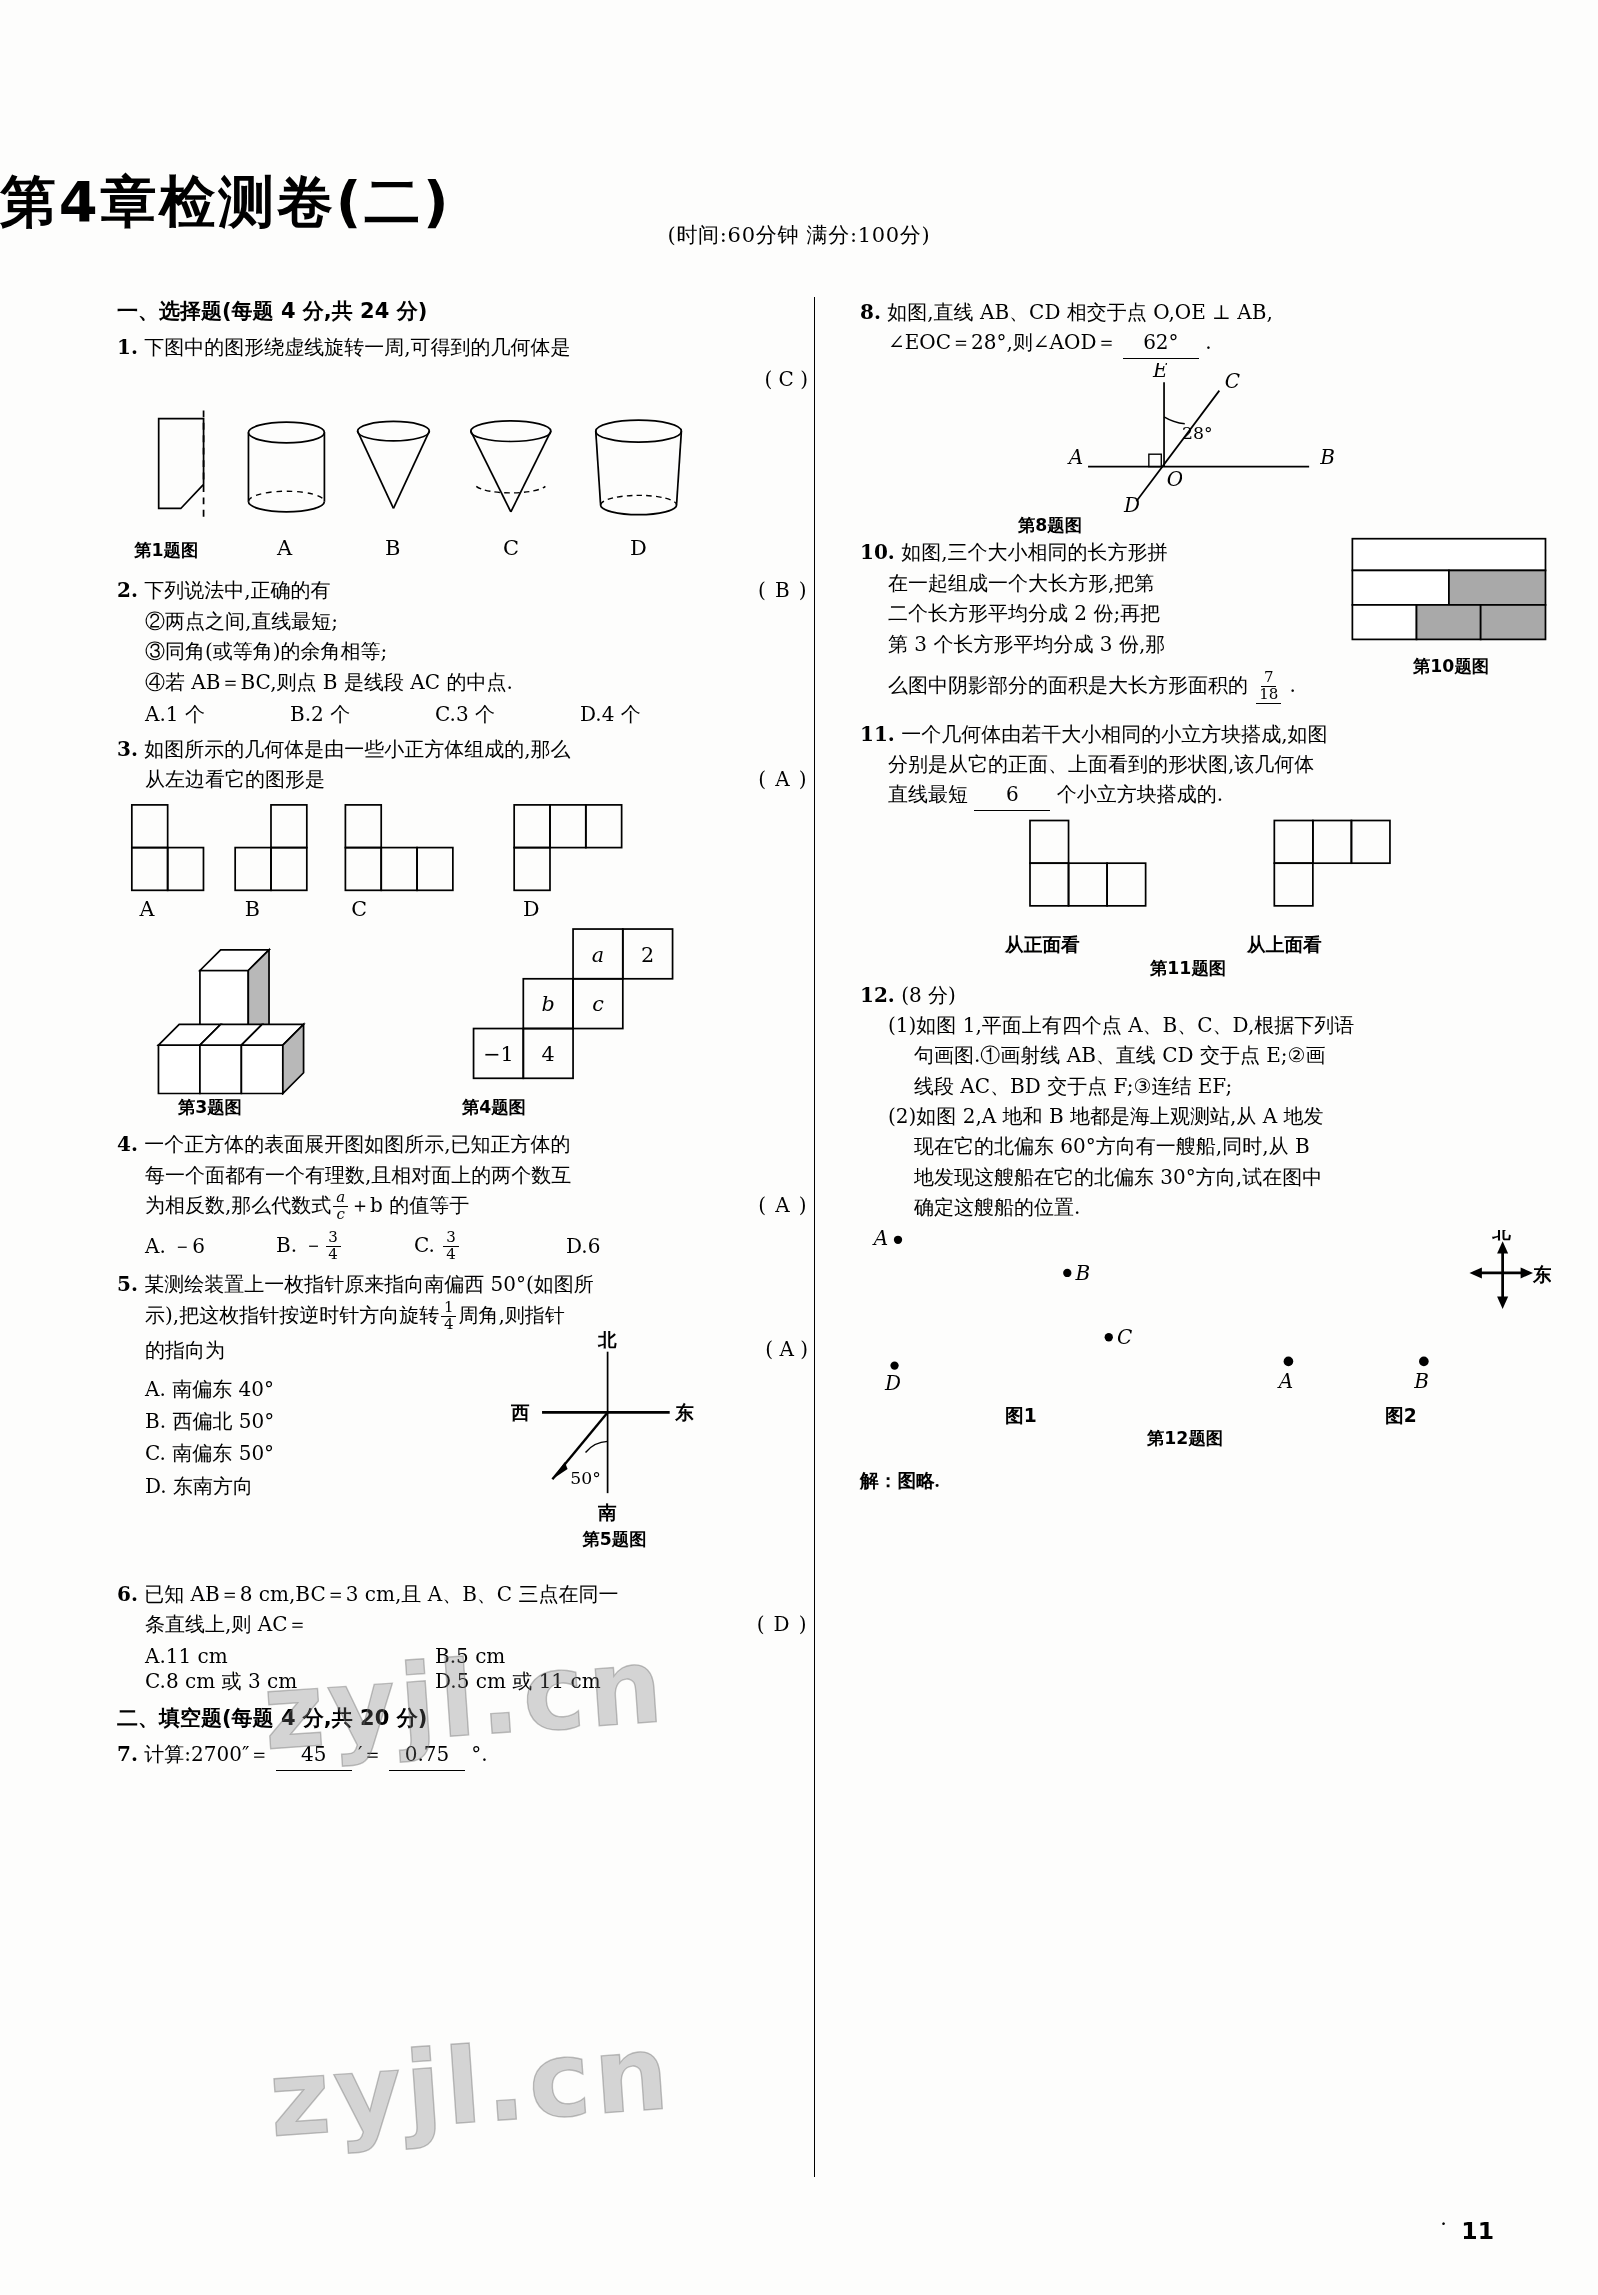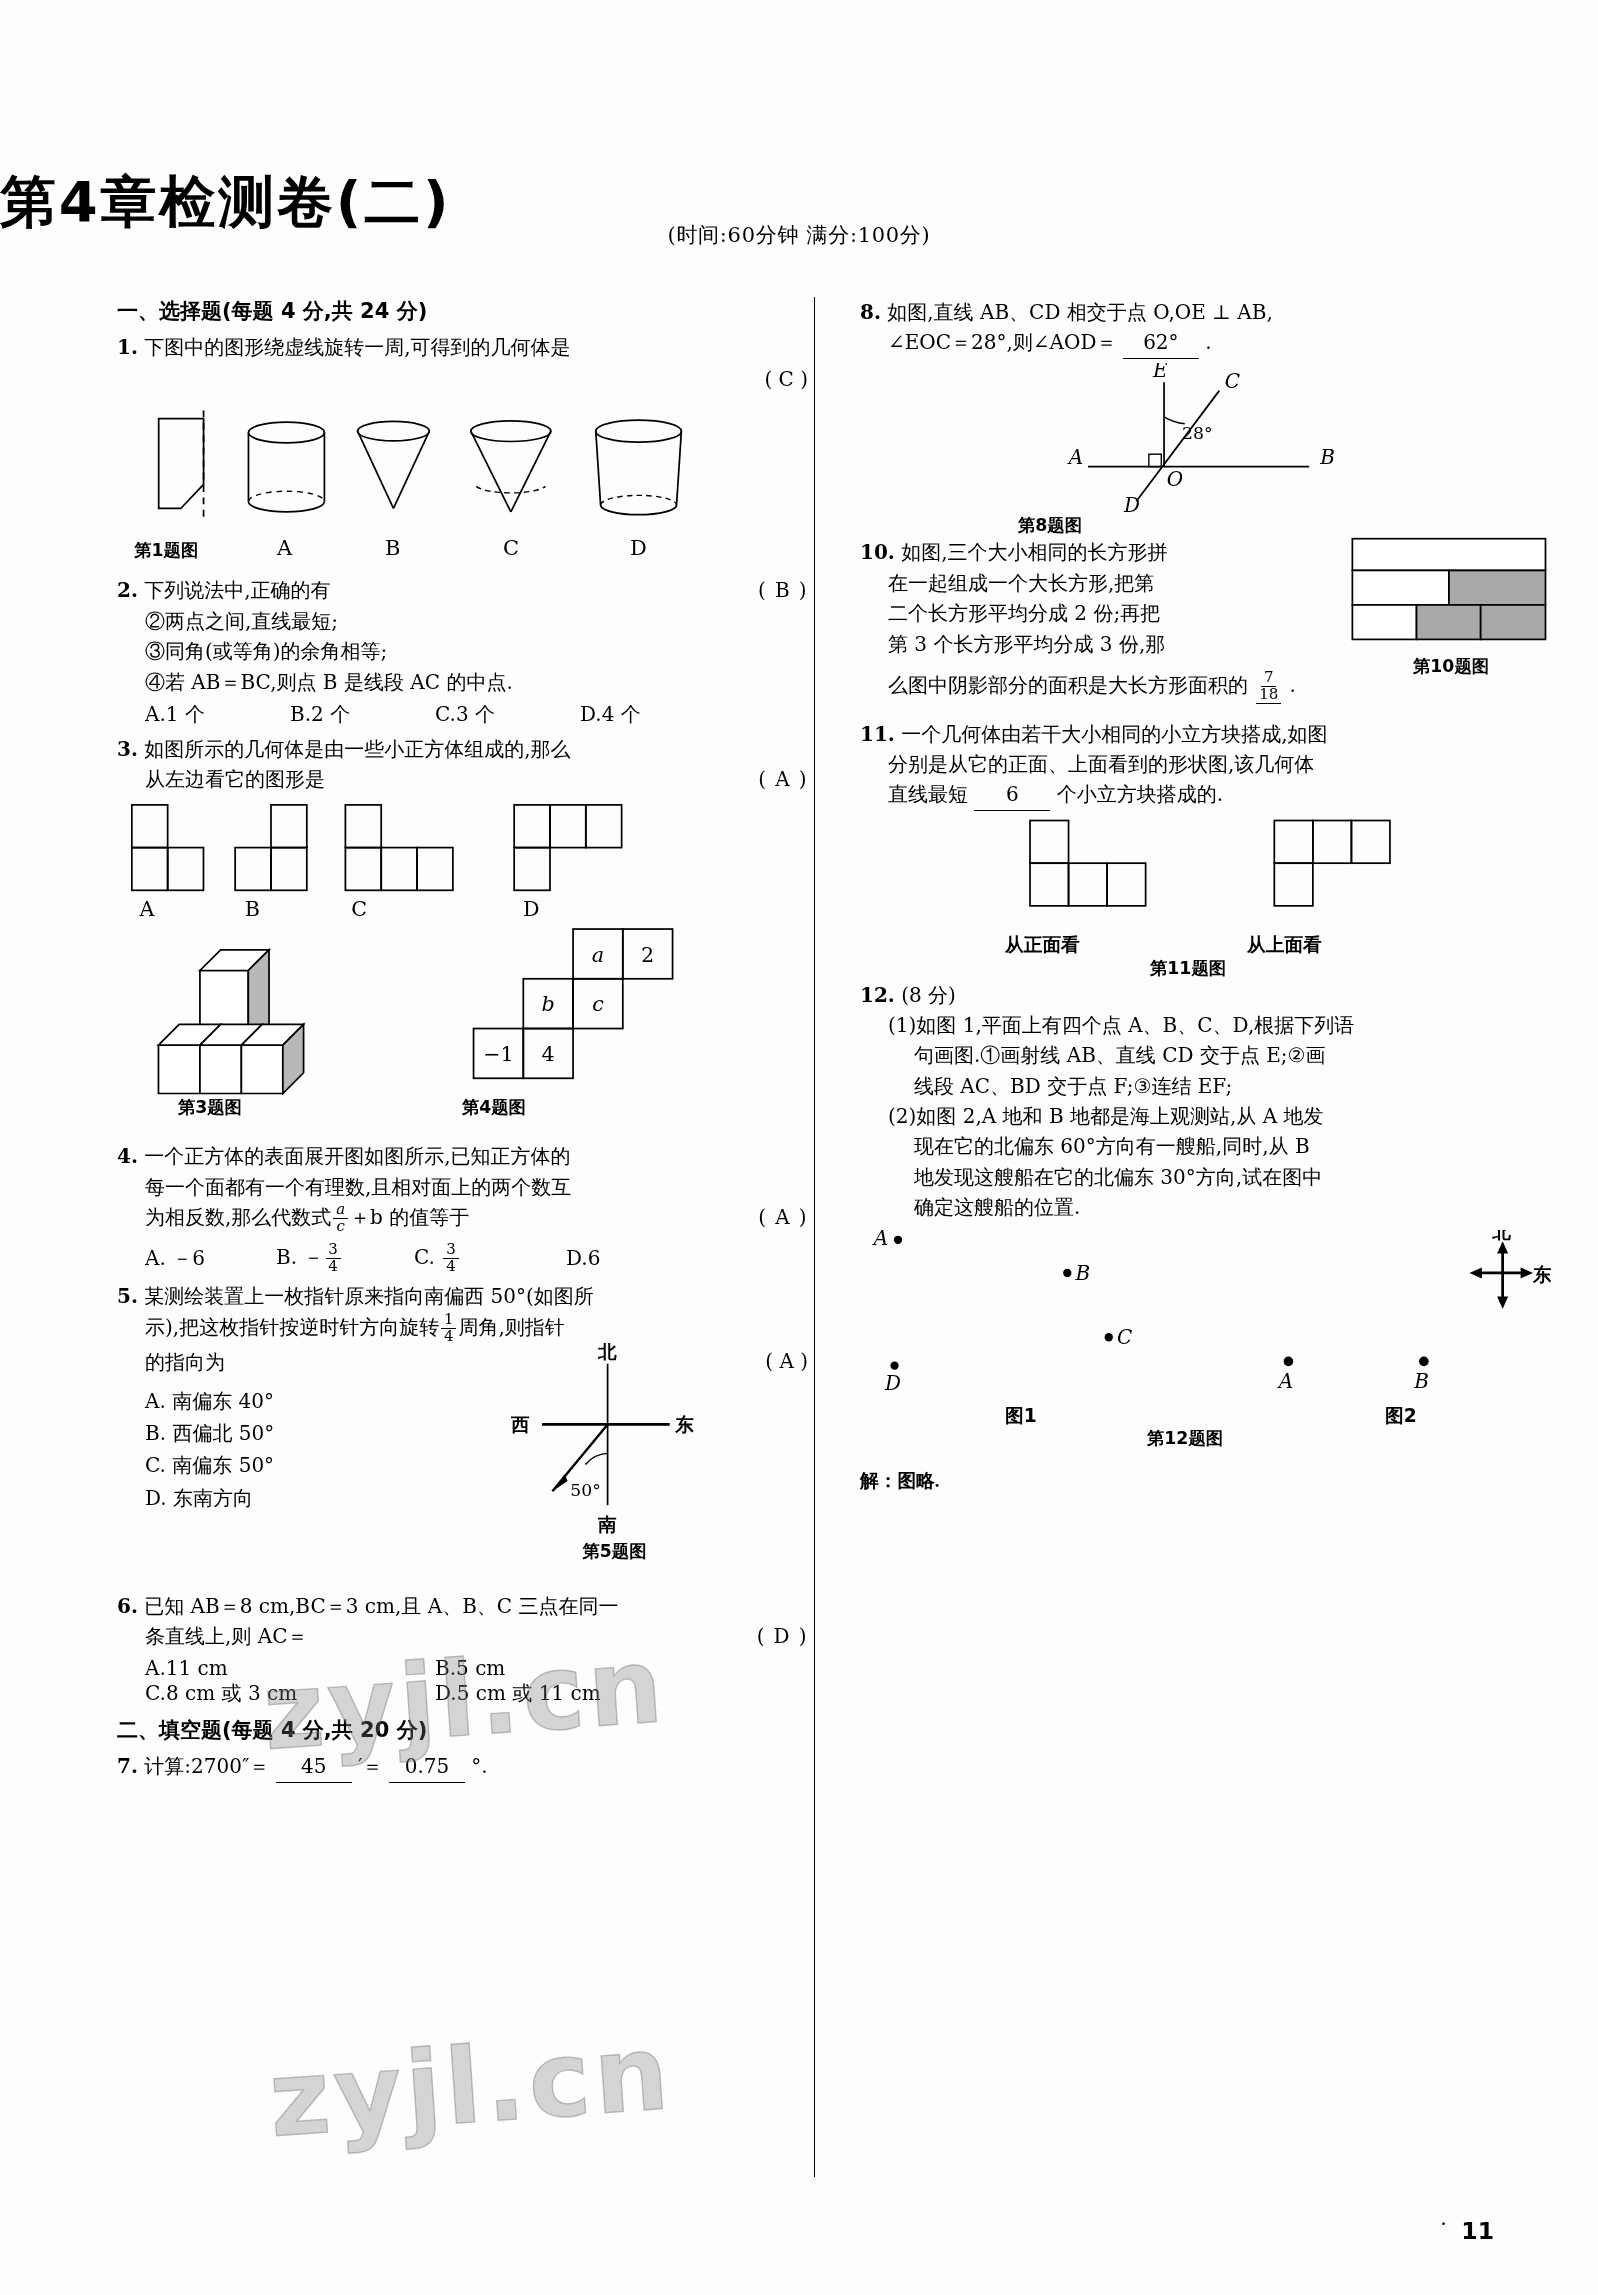--- a/index.html
+++ b/index.html
@@ -203,21 +203,21 @@
           <text x="552" y="201" font-style="normal">−1</text>
           <text x="624" y="201" font-style="normal">4</text>
         </g>
       </svg>
       <div style="position:relative;height:29px;">
         <span style="position:absolute;left:61px;font-size:17.3px;font-weight:bold;font-family:'DejaVu Sans','Liberation Sans',sans-serif;">第3题图</span>
         <span style="position:absolute;left:345px;font-size:17.3px;font-weight:bold;font-family:'DejaVu Sans','Liberation Sans',sans-serif;">第4题图</span>
       </div>
     </div>
 
-    <div class="q" style="margin-top:17px;">
+    <div class="q" style="margin-top:5px;">
       <span class="qnum">4.</span>
       <span>一个正方体的表面展开图如图所示,已知正方体的</span>
       <div class="ind">每一个面都有一个有理数,且相对面上的两个数互</div>
       <div class="ind">
         <span class="ans">( A )</span>
         <span>为相反数,那么代数式</span><span class="frac">
             <span class="num it">a</span>
             <span class="den it">c</span>
           </span><span>＋b 的值等于</span>
         <div class="clear"></div>

